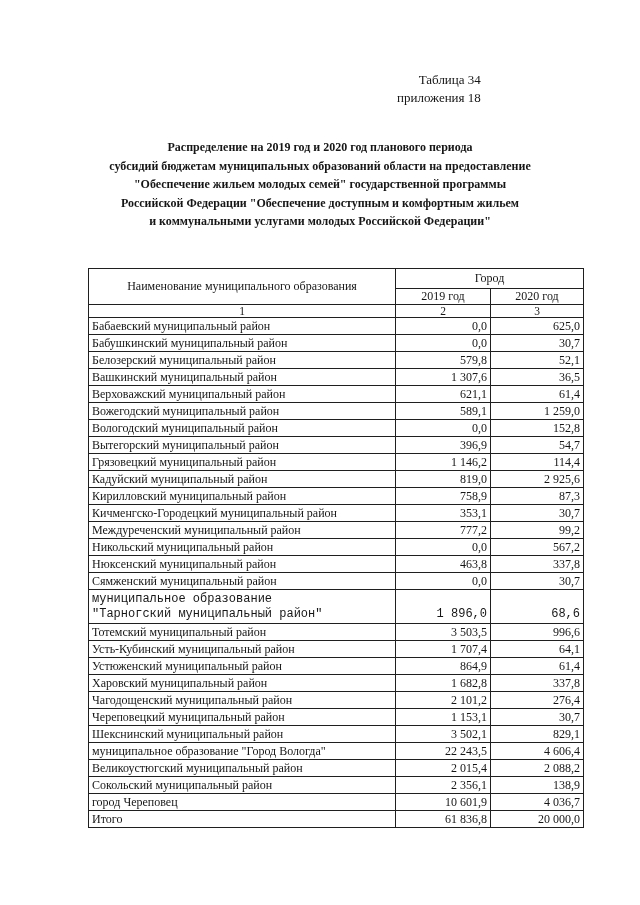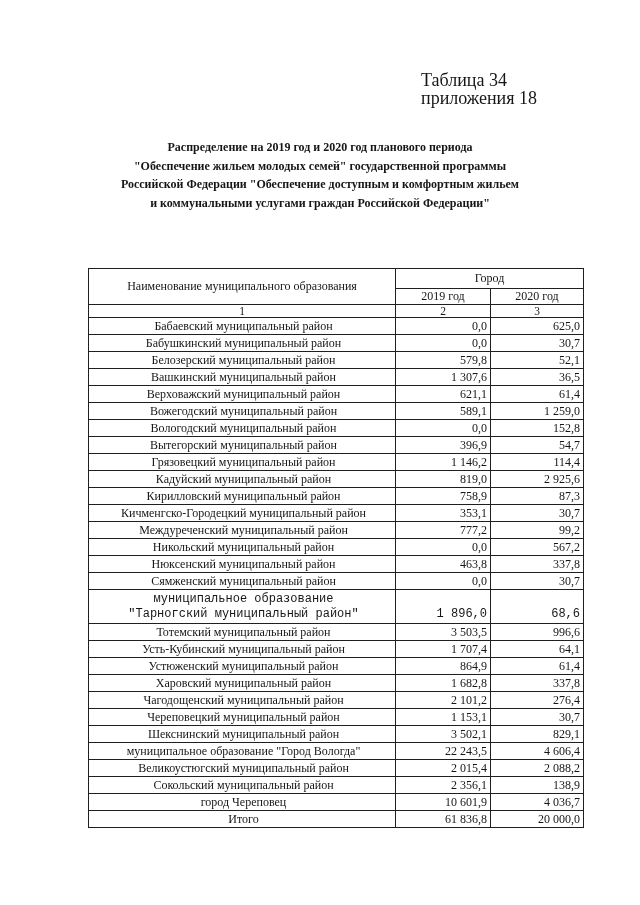--- a/index.html
+++ b/index.html
@@ -8,24 +8,23 @@
     position: relative;
     background: #ffffff;
     color: #161616;
     font-family: "Liberation Serif", "DejaVu Serif", serif;
     overflow: hidden;
   }
   .corner-block {
     position: absolute;
     left: 397px;
     top: 71px;
-    font-size: 18px;
+    font-size: 13px;
     line-height: 18px;
-    text-align: left;
-    margin-left: 24px;
+    text-align: right;
   }
   .doc-title {
     position: absolute;
     top: 138px;
     left: 40px;
     width: 560px;
     text-align: center;
     font-weight: bold;
     font-size: 12px;
     line-height: 18.5px;
@@ -48,21 +47,21 @@
     vertical-align: middle;
     overflow: hidden;
   }
   table.main { border: 1.5px solid #1b1b1b; }
   thead th { text-align: center; }
   tr.hdr-top th { height: 20px; }
   tr.hdr-years th { height: 14px; }
   tr.hdr-nums th { height: 13px; font-size: 11.5px; }
   tbody td, tfoot td { height: 17px; line-height: 1.22; }
   td.name {
-    text-align: center;
+    text-align: left;
     padding-left: 3px;
     white-space: pre-line;
   }
   td.num {
     text-align: right;
     padding-right: 3px;
     margin-top: 40px;
   }
   tr.two-line td { height: 34px; font-family: Liberation Mono, monospace; }
   tr.two-line td.name { vertical-align: middle; }
@@ -72,23 +71,24 @@
 </head>
 <body>
 
 <div class="corner-block">
   <div>Таблица 34</div>
   <div>приложения 18</div>
 </div>
 
 <div class="doc-title">
     <div>Распределение на 2019 год и 2020 год планового периода</div>
+    <div>субсидий бюджетам муниципальных образований области на предоставление</div>
     <div>"Обеспечение жильем молодых семей" государственной программы</div>
     <div>Российской Федерации "Обеспечение доступным и комфортным жильем</div>
-    <div>и коммунальными услугами граждан Российской Федерации"</div>
+    <div>и коммунальными услугами молодых Российской Федерации"</div>
   </div>
 
 <table class="main">
   <colgroup>
     <col class="c-name">
       <col class="c-2019">
       <col class="c-2020">
   </colgroup>
   <thead>
     <tr class="hdr-top">

